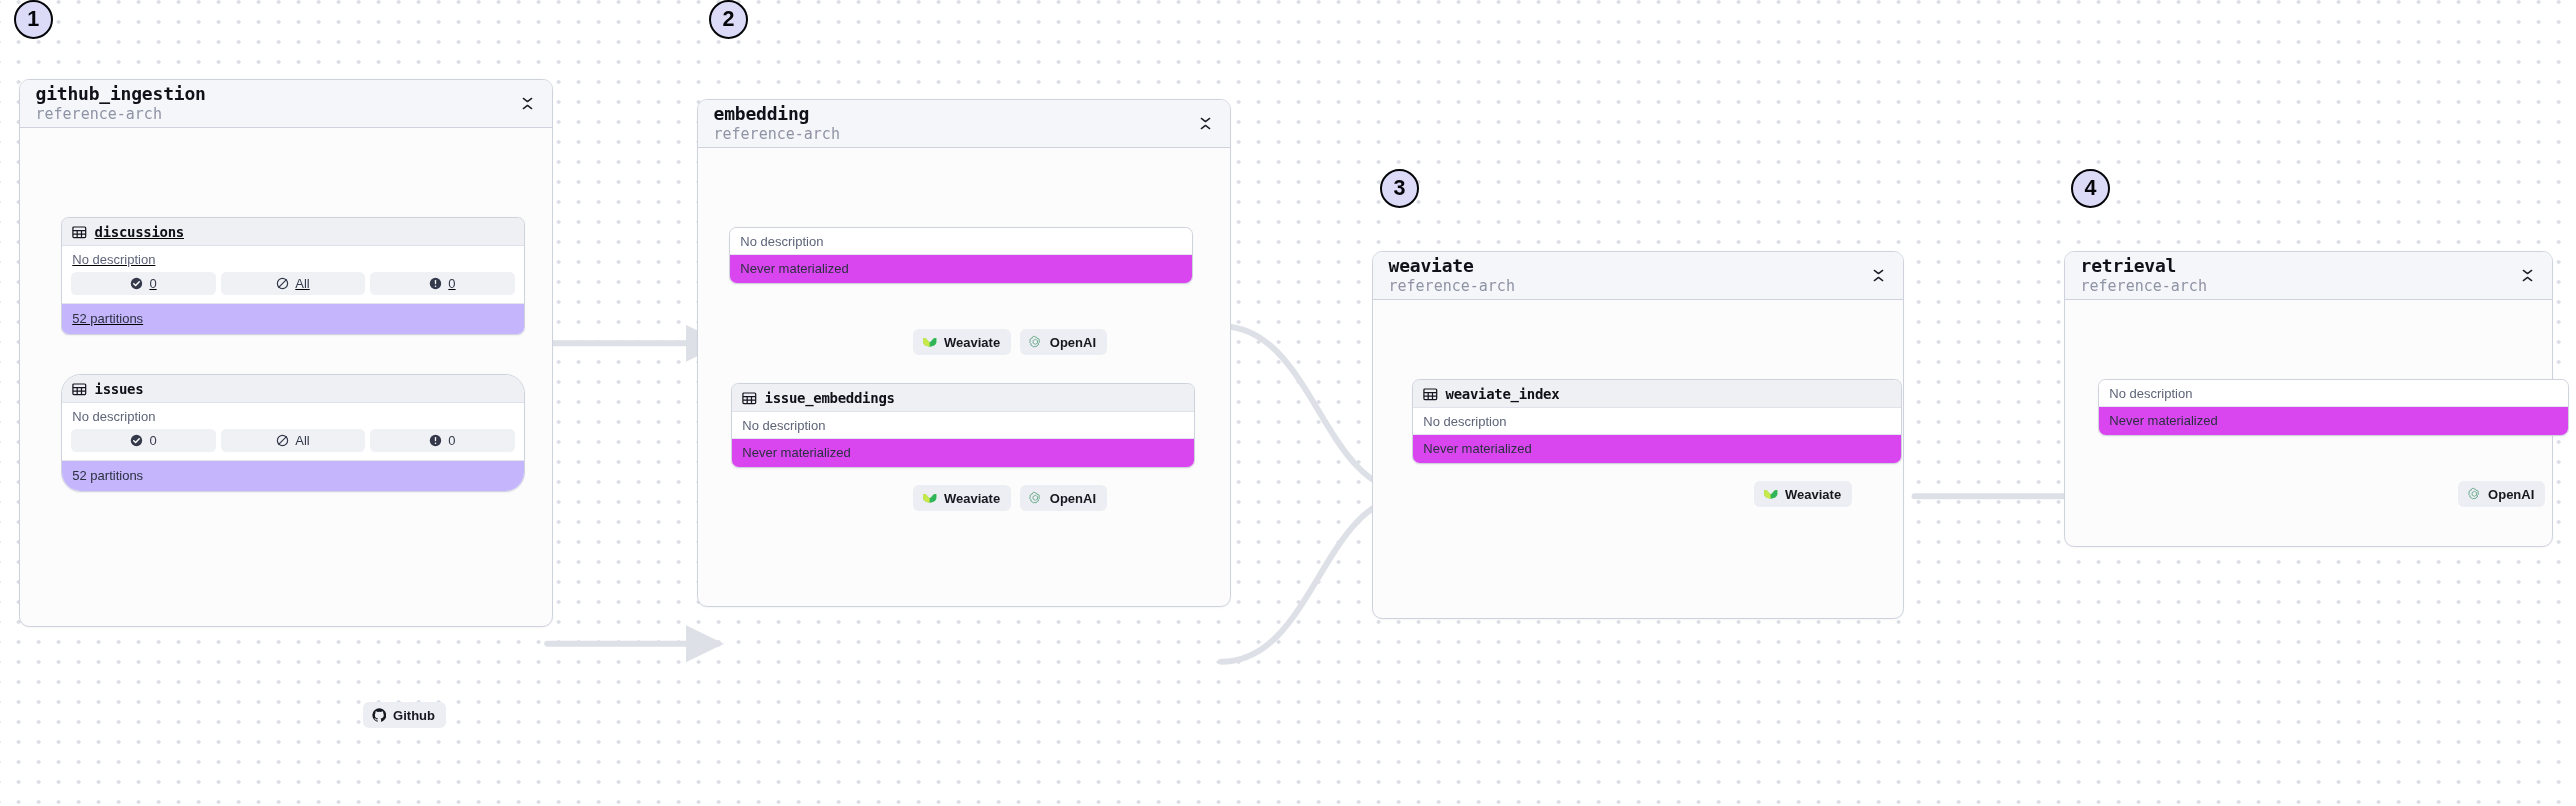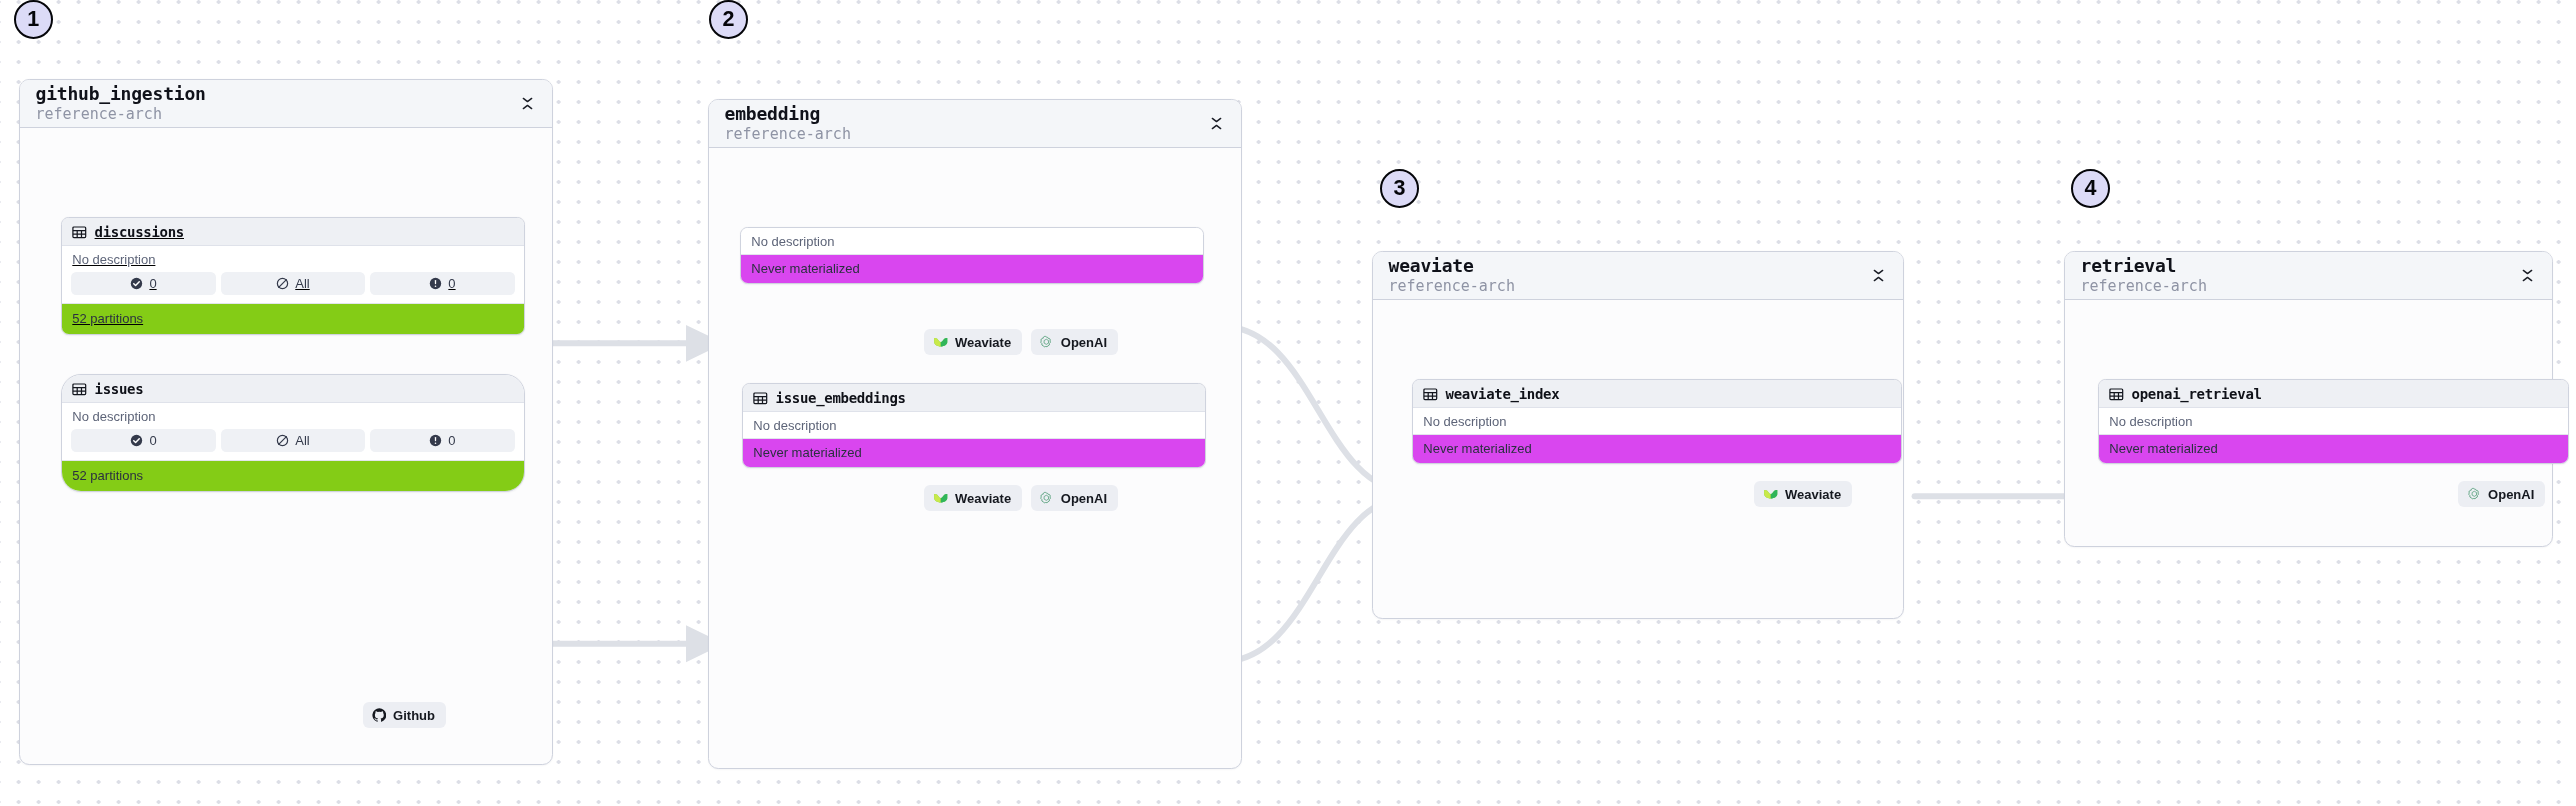--- a/index.html
+++ b/index.html
@@ -86,21 +86,21 @@
   .asset-status {
     font-size: 13px; color: #2b3040;
     padding: 6px 10.3px 6.9px 10.3px;
     background: #d946ef;
     border-top: 1px solid #e2e5ec;
     white-space: nowrap;
   }
   .asset-partitions {
     font-size: 13px; color: #2b3040;
     padding: 6.9px 10.3px 7.7px 10.3px;
-    background: #84cc16;
+    background: #c4b5fd;
     border-top: 1px solid #e2e5ec;
     white-space: nowrap;
   }
   .badge-row {
     display: flex; gap: 5.2px;
     padding: 0 9.4px 7.7px 9.4px;
     background: #ffffff;
   }
   .badge {
     flex: 1 1 0;
@@ -160,21 +160,21 @@
   <div class="step" style="left:709px; top:0px;">
       <span>2</span>
     </div>
   <div class="step" style="left:1380px;top:169px;">
       <span>3</span>
     </div>
   <div class="step" style="left:2071px;top:169px;">
       <span>4</span>
     </div>
 
-  <div class="group" style="left:19px; top:79px; width:534px; height:686px;">
+  <div class="group" style="left:19px; top:79px; width:534px; height:548px;">
     <div class="group-header">
       <div class="group-titles">
         <div class="group-name">github_ingestion</div>
         <div class="group-sub">reference-arch</div>
       </div>
       <div class="collapse-btn">
         <svg class="icon" width="11" height="6" viewBox="0 0 13 7">
             <path d="M1.6 1.6 L6.5 5.4 L11.4 1.6" stroke="#1a1d26" stroke-width="1.7" fill="none" stroke-linecap="round" stroke-linejoin="round"></path>
           </svg>
         <svg class="icon" width="11" height="6" viewBox="0 0 13 7">
@@ -294,21 +294,21 @@
                 <path fill="#15181f" d="M8 .4a7.6 7.6 0 0 0-2.4 14.8c.38.07.52-.16.52-.36v-1.3c-2.12.46-2.57-1.02-2.57-1.02-.35-.88-.85-1.12-.85-1.12-.7-.47.05-.46.05-.46.77.06 1.17.79 1.17.79.68 1.17 1.79.83 2.23.63.07-.5.27-.83.48-1.02-1.69-.19-3.47-.85-3.47-3.77 0-.83.3-1.51.78-2.04-.08-.2-.34-.97.08-2.02 0 0 .64-.2 2.1.78a7.2 7.2 0 0 1 3.82 0c1.46-.98 2.1-.78 2.1-.78.42 1.05.16 1.82.08 2.02.49.53.78 1.21.78 2.04 0 2.93-1.79 3.58-3.49 3.76.28.24.52.7.52 1.41v2.1c0 .2.14.44.53.36A7.6 7.6 0 0 0 8 .4z"></path>
               </svg>
             </span>
           <span>Github</span>
         </div>
       </div>
 
     </div>
   </div>
 
-  <div class="group" style="left:697px; top:99px; width:534px; height:670px;margin-left:11px;">
+  <div class="group" style="left:697px; top:99px; width:534px; height:508px;">
     <div class="group-header">
       <div class="group-titles">
         <div class="group-name">embedding</div>
         <div class="group-sub">reference-arch</div>
       </div>
       <div class="collapse-btn">
         <svg class="icon" width="11" height="6" viewBox="0 0 13 7">
             <path d="M1.6 1.6 L6.5 5.4 L11.4 1.6" stroke="#1a1d26" stroke-width="1.7" fill="none" stroke-linecap="round" stroke-linejoin="round"></path>
           </svg>
         <svg class="icon" width="11" height="6" viewBox="0 0 13 7">
@@ -445,32 +445,20 @@
             <path d="M1.6 1.6 L6.5 5.4 L11.4 1.6" stroke="#1a1d26" stroke-width="1.7" fill="none" stroke-linecap="round" stroke-linejoin="round"></path>
           </svg>
         <svg class="icon" width="11" height="6" viewBox="0 0 13 7">
             <path d="M1.6 5.4 L6.5 1.6 L11.4 5.4" stroke="#1a1d26" stroke-width="1.7" fill="none" stroke-linecap="round" stroke-linejoin="round"></path>
           </svg>
       </div>
     </div>
     <div class="group-body">
 
       <div class="asset" style="left:33px; top:79px; width:471px;">
-        <div class="asset-header">
-          <span>
-            <svg class="icon" width="14.6" height="14.6" viewBox="0 0 16 16">
-                <rect x="1" y="2.2" width="14" height="11.6" rx="1.1" fill="none" stroke="#13161e" stroke-width="1.35"></rect>
-                <line x1="1" y1="6.1" x2="15" y2="6.1" stroke="#13161e" stroke-width="1.35"></line>
-                <line x1="1" y1="10" x2="15" y2="10" stroke="#13161e" stroke-width="1.35"></line>
-                <line x1="5.7" y1="6.1" x2="5.7" y2="13.8" stroke="#13161e" stroke-width="1.35"></line>
-                <line x1="10.4" y1="6.1" x2="10.4" y2="13.8" stroke="#13161e" stroke-width="1.35"></line>
-              </svg>
-          </span>
-          <span class="asset-title">openai_retrieval</span>
-        </div>
         <div class="asset-desc">No description</div>
         <div class="asset-status">Never materialized</div>
       </div>
       <div class="tag-row" style="left:393px; top:181px;">
         <div class="tag">
           <span>
               <svg class="icon" width="14.6" height="14.6" viewBox="0 0 24 24">
                 <path fill="none" stroke="#4c9a72" stroke-width="1.35" d="M12 3.2a3 3 0 0 1 2.9 2.2 3 3 0 0 1 3.3 4.3 3 3 0 0 1-1.2 4.2 3 3 0 0 1-2.1 3.9 3 3 0 0 1-3.9 1.1 3 3 0 0 1-4.1-1.1 3 3 0 0 1-2.2-3.8 3 3 0 0 1-1.1-4.3 3 3 0 0 1 3.2-4.3A3 3 0 0 1 12 3.2z"></path>
                 <path fill="none" stroke="#4c9a72" stroke-width="1.2" d="M8.4 9.1 12 7l3.6 2.1v4.2L12 15.4l-3.6-2.1z"></path>
               </svg>

